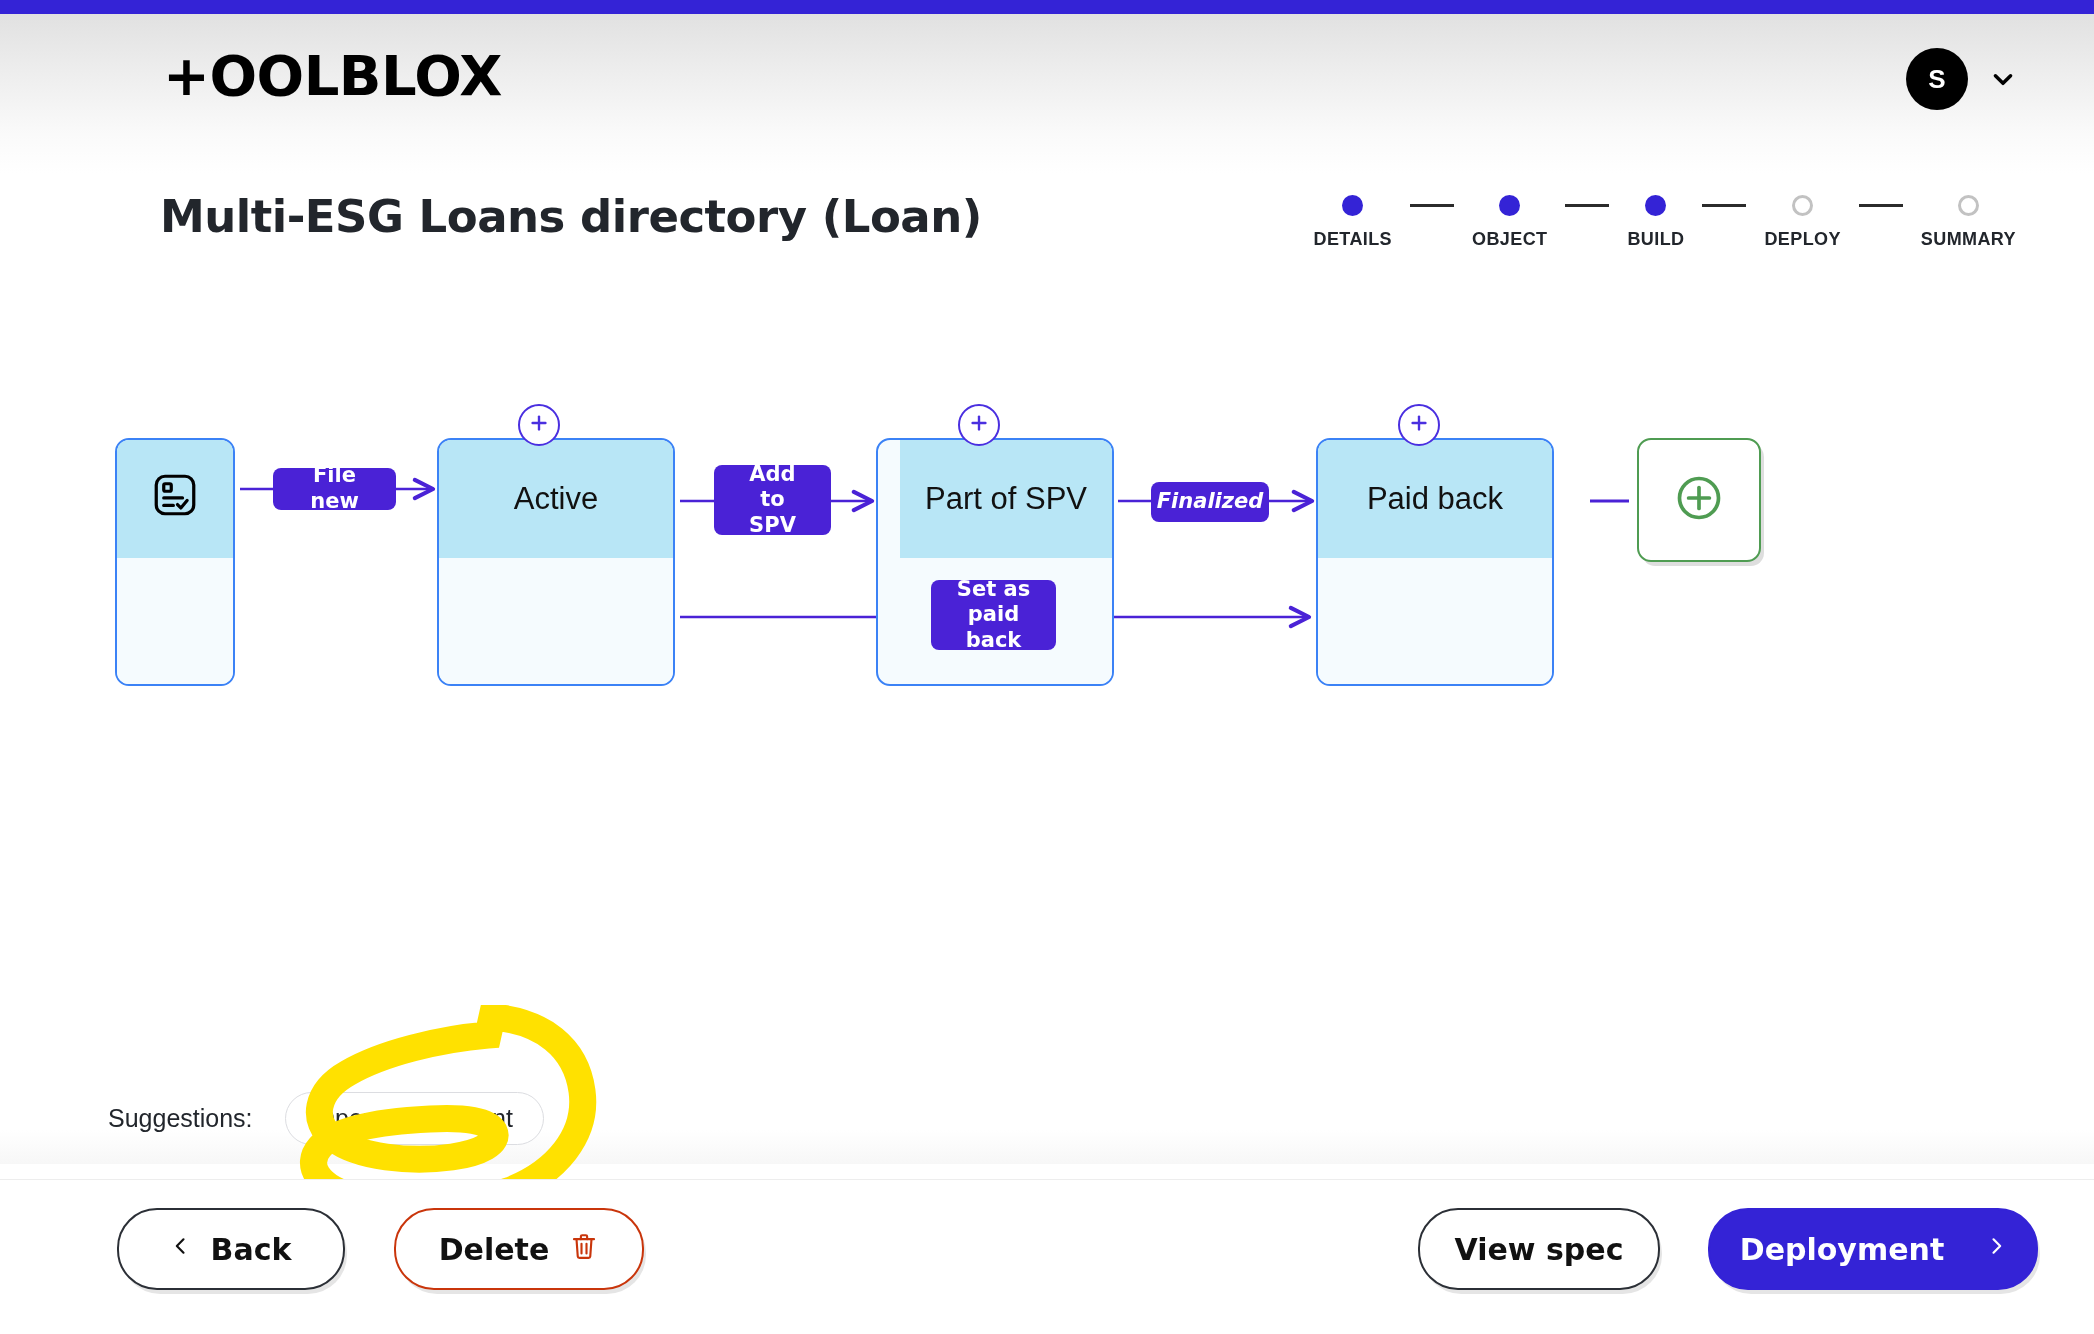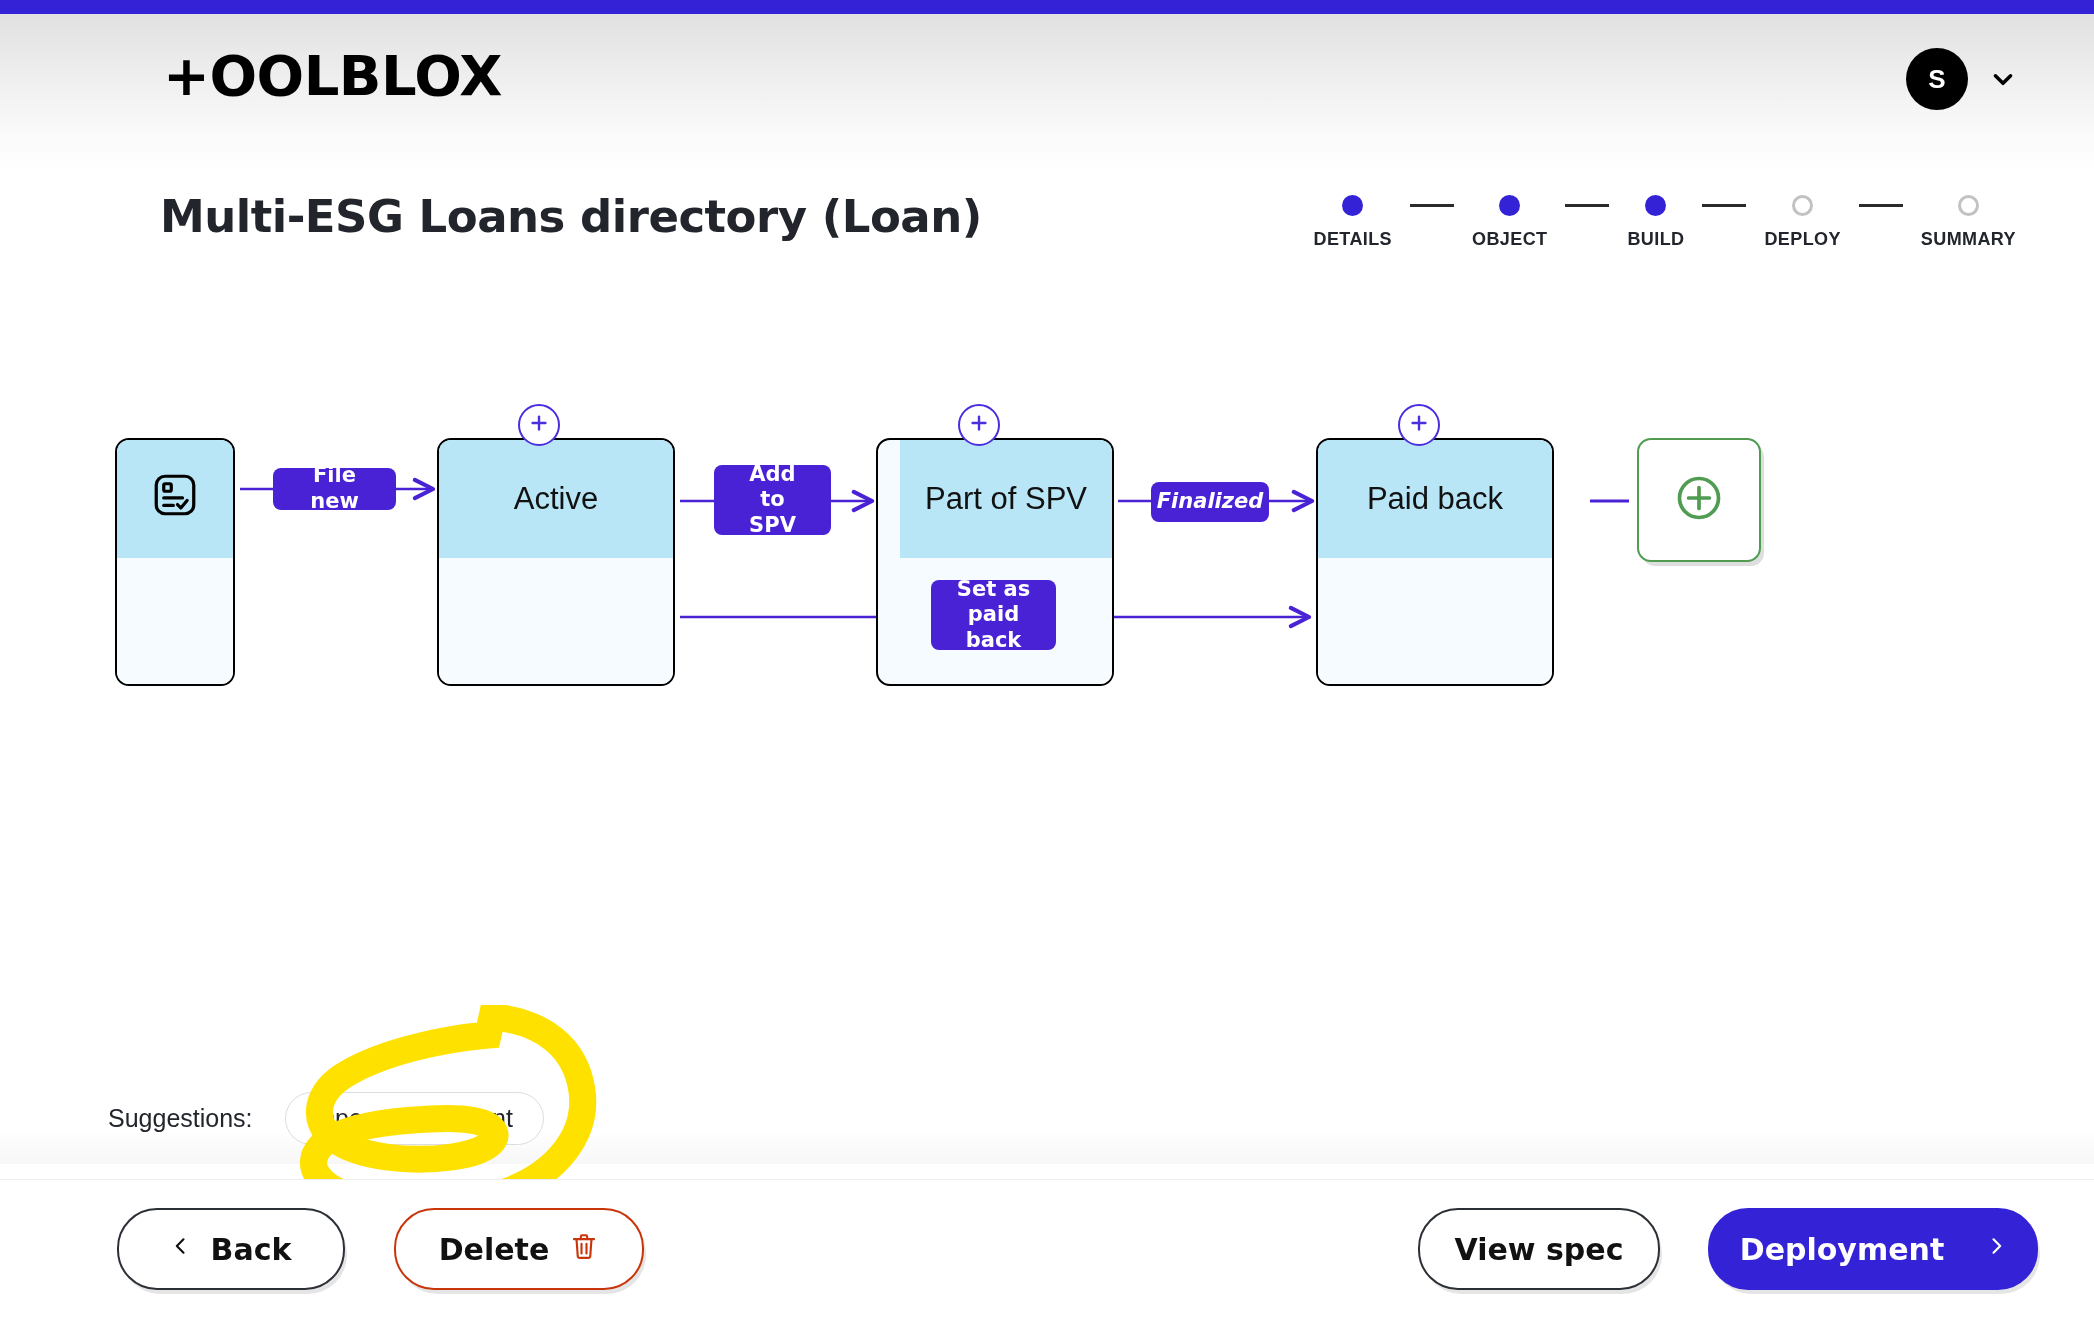--- a/index.html
+++ b/index.html
@@ -76,21 +76,21 @@
     width: 44px; height: 3px; background: #2b2b2b;
     margin: 9px 18px 0 18px;
   }
 
   
   .canvas { position: absolute; top: 0; left: 0; width: 2094px; height: 1334px;
             pointer-events: none; }
 
   .node {
     position: absolute;
-    border: 2px solid #000000;
+    border: 2px solid #3b82f6;
     border-radius: 14px;
     overflow: hidden;
     background: #f5fbfe;
     display: flex; flex-direction: column;
   }
   .node .head {
     background: #b8e6f6;
     display: flex; align-items: center; justify-content: center;
     color: #111; font-size: 31px; font-weight: 400;
     font-family: "Liberation Sans", sans-serif;

